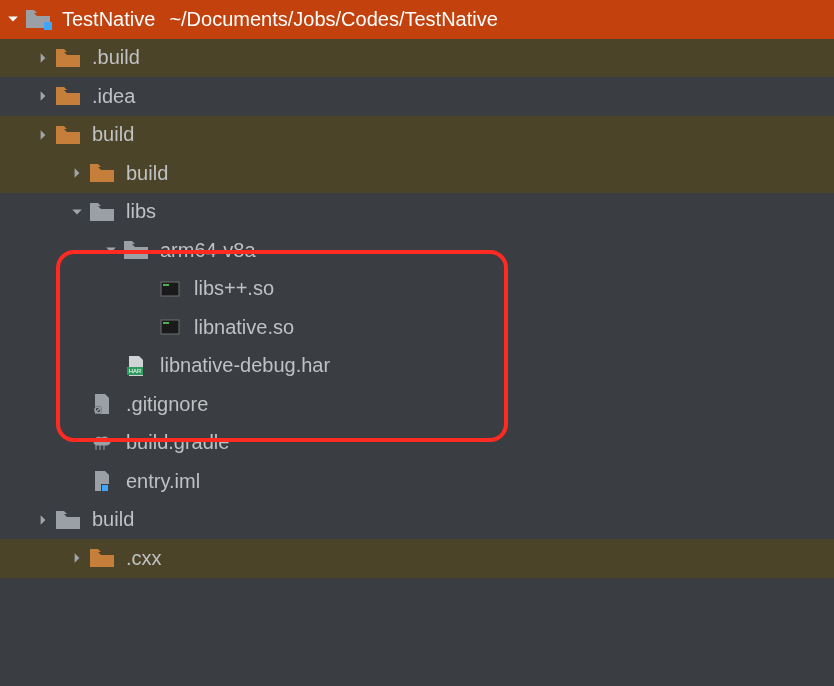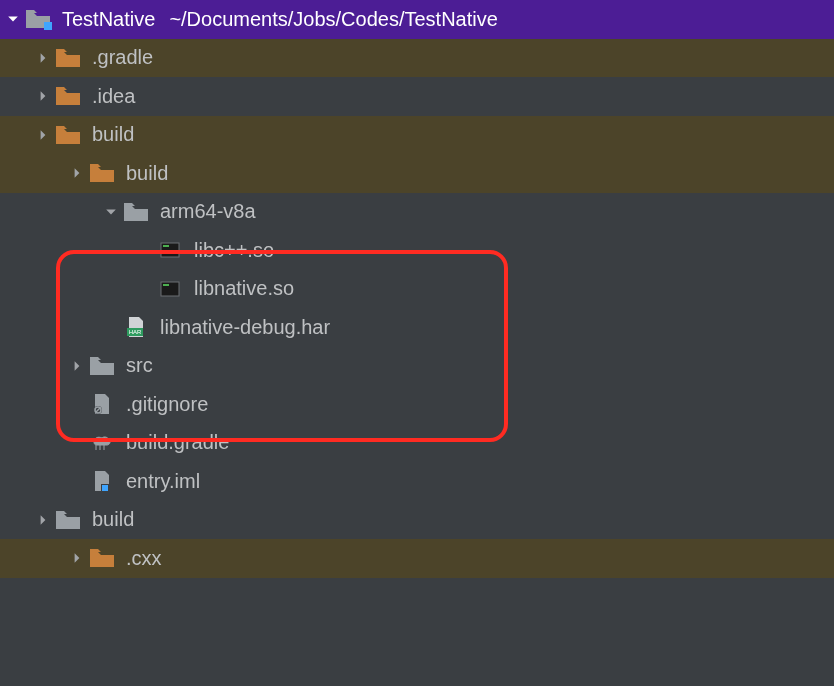--- a/index.html
+++ b/index.html
@@ -22,21 +22,21 @@
     }
     .row {
       display: flex;
       align-items: center;
       height: 38.5px;
       white-space: nowrap;
       color: #bfc1c3;
       position: relative;
     }
     .row.selected {
-      background: #4c1d95;
+      background: #c2410c;
       color: #ffffff;
     }
     .row.band {
       background: #4c4429;
     }
     .indent {
       display: inline-block;
       flex-shrink: 0;
     }
     .chevron {
@@ -139,21 +139,21 @@
           <path d="M3 1 L7 5 L3 9 Z" fill="currentColor"></path>
         </svg>
     </span>
     <span class="icon">
       <span class="folder-icon">
         <svg viewBox="0 0 26 20">
             <path d="M1 4 L9 4 L12 7 L25 7 L25 19 L1 19 Z M1 4 L1 1 L9 1 L12 4" fill="#c67f3b"></path>
           </svg>
       </span>
     </span>
-    <span class="label">.gradle</span>
+    <span class="label">.build</span>
   </div>
 
   <div class="row">
     <span class="indent" style="width:32px;"></span>
     <span class="chevron">
       <svg viewBox="0 0 10 10">
           <path d="M3 1 L7 5 L3 9 Z" fill="currentColor"></path>
         </svg>
     </span>
     <span class="icon">
@@ -194,20 +194,36 @@
     <span class="icon">
       <span class="folder-icon">
         <svg viewBox="0 0 26 20">
             <path d="M1 4 L9 4 L12 7 L25 7 L25 19 L1 19 Z M1 4 L1 1 L9 1 L12 4" fill="#c67f3b"></path>
           </svg>
       </span>
     </span>
     <span class="label">build</span>
   </div>
 
+  <div class="row">
+    <span class="indent" style="width:66px;"></span>
+    <span class="chevron">
+      <svg viewBox="0 0 10 10">
+          <path d="M1 3 L5 7 L9 3 Z" fill="currentColor"></path>
+        </svg>
+    </span>
+    <span class="icon">
+      <span class="folder-icon">
+        <svg viewBox="0 0 26 20">
+            <path d="M1 4 L9 4 L12 7 L25 7 L25 19 L1 19 Z M1 4 L1 1 L9 1 L12 4" fill="#9aa0a5"></path>
+          </svg>
+      </span>
+    </span>
+    <span class="label">libs</span>
+  </div>
 
   <div class="row">
     <span class="indent" style="width:100px;"></span>
     <span class="chevron">
       <svg viewBox="0 0 10 10">
           <path d="M1 3 L5 7 L9 3 Z" fill="currentColor"></path>
         </svg>
     </span>
     <span class="icon">
       <span class="folder-icon">
@@ -222,21 +238,21 @@
   <div class="row">
     <span class="indent" style="width:156px;"></span>
     <span class="icon">
       <span class="file-icon">
         <svg viewBox="0 0 22 22">
             <rect x="2" y="4" width="18" height="14" fill="#1a1a1a" stroke="#6b6e72"></rect>
             <rect x="4" y="6" width="6" height="2" fill="#4caf50"></rect>
           </svg>
       </span>
     </span>
-    <span class="label">libc++.so</span>
+    <span class="label">libs++.so</span>
   </div>
 
   <div class="row">
     <span class="indent" style="width:156px;"></span>
     <span class="icon">
       <span class="file-icon">
         <svg viewBox="0 0 22 22">
             <rect x="2" y="4" width="18" height="14" fill="#1a1a1a" stroke="#6b6e72"></rect>
             <rect x="4" y="6" width="6" height="2" fill="#4caf50"></rect>
           </svg>
@@ -252,36 +268,20 @@
         <svg viewBox="0 0 22 22">
             <path d="M4 1 L14 1 L18 5 L18 21 L4 21 Z" fill="#d0d3d6"></path>
             <rect x="2" y="12" width="16" height="8" fill="#2e9b5f"></rect>
             <text x="10" y="18" text-anchor="middle" font-size="6" fill="#fff" font-family="Arial">HAR</text>
           </svg>
       </span>
     </span>
     <span class="label">libnative-debug.har</span>
   </div>
 
-  <div class="row">
-    <span class="indent" style="width:66px;"></span>
-    <span class="chevron">
-      <svg viewBox="0 0 10 10">
-          <path d="M3 1 L7 5 L3 9 Z" fill="currentColor"></path>
-        </svg>
-    </span>
-    <span class="icon">
-      <span class="folder-icon">
-        <svg viewBox="0 0 26 20">
-            <path d="M1 4 L9 4 L12 7 L25 7 L25 19 L1 19 Z M1 4 L1 1 L9 1 L12 4" fill="#9aa0a5"></path>
-          </svg>
-      </span>
-    </span>
-    <span class="label">src</span>
-  </div>
 
   <div class="row">
     <span class="indent" style="width:88px;"></span>
     <span class="icon">
       <span class="file-icon">
         <svg viewBox="0 0 22 22">
             <path d="M4 1 L14 1 L18 5 L18 21 L4 21 Z" fill="#9aa0a5"></path>
             <circle cx="7" cy="17" r="4" fill="#3a3e42"></circle>
             <circle cx="7" cy="17" r="3" fill="none" stroke="#9aa0a5" stroke-width="1.5"></circle>
             <line x1="4.5" y1="19.5" x2="9.5" y2="14.5" stroke="#9aa0a5" stroke-width="1.5"></line>

